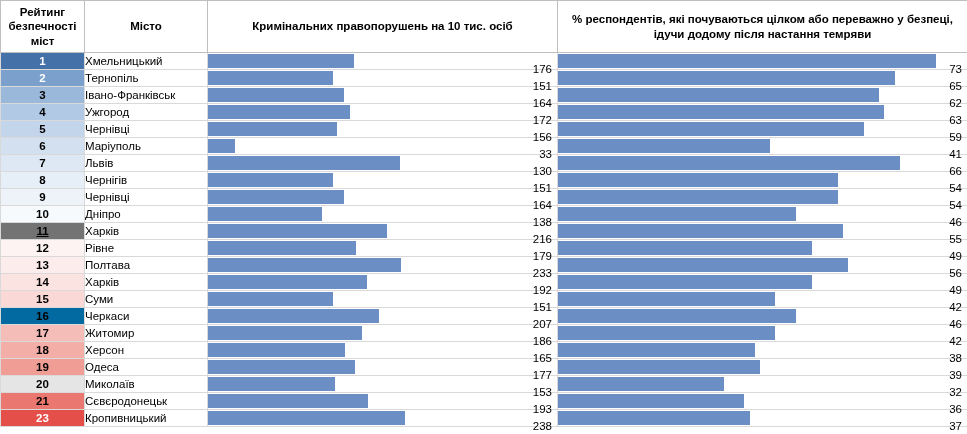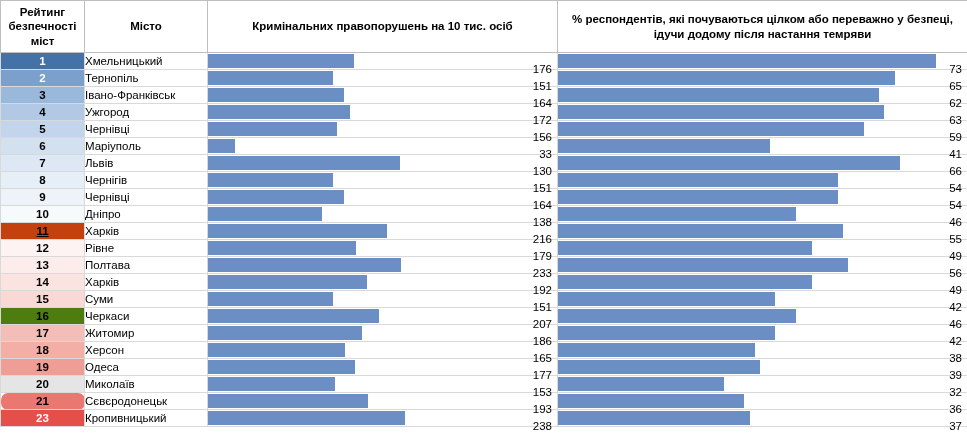--- a/index.html
+++ b/index.html
@@ -211,21 +211,21 @@
           <td class="bar-cell">
             <div class="bar bar-crime" style="width: 114.268px;"></div>
             <span class="bar-value">138</span>
           </td>
           <td class="bar-cell">
             <div class="bar bar-safe" style="width: 238.192px;"></div>
             <span class="bar-value">46</span>
           </td>
         </tr>
         <tr>
-          <td class="rank-cell" style="background: #c2410c; color: rgb(0, 0, 0); text-decoration: underline;">11</td>
+          <td class="rank-cell" style="background: #737373; color: rgb(0, 0, 0); text-decoration: underline;">11</td>
           <td class="city-cell">Харків</td>
           <td class="bar-cell">
             <div class="bar bar-crime" style="width: 178.854px;"></div>
             <span class="bar-value">216</span>
           </td>
           <td class="bar-cell">
             <div class="bar bar-safe" style="width: 284.795px;"></div>
             <span class="bar-value">55</span>
           </td>
         </tr>
@@ -271,21 +271,21 @@
           <td class="bar-cell">
             <div class="bar bar-crime" style="width: 125.032px;"></div>
             <span class="bar-value">151</span>
           </td>
           <td class="bar-cell">
             <div class="bar bar-safe" style="width: 217.479px;"></div>
             <span class="bar-value">42</span>
           </td>
         </tr>
         <tr>
-          <td class="rank-cell" style="background: #4d7c0f; color: rgb(0, 0, 0);">16</td>
+          <td class="rank-cell" style="background: #0369a1; color: rgb(0, 0, 0);">16</td>
           <td class="city-cell">Черкаси</td>
           <td class="bar-cell">
             <div class="bar bar-crime" style="width: 171.401px;"></div>
             <span class="bar-value">207</span>
           </td>
           <td class="bar-cell">
             <div class="bar bar-safe" style="width: 238.192px;"></div>
             <span class="bar-value">46</span>
           </td>
         </tr>
@@ -331,21 +331,21 @@
           <td class="bar-cell">
             <div class="bar bar-crime" style="width: 126.688px;"></div>
             <span class="bar-value">153</span>
           </td>
           <td class="bar-cell">
             <div class="bar bar-safe" style="width: 165.699px;"></div>
             <span class="bar-value">32</span>
           </td>
         </tr>
         <tr>
-          <td class="rank-cell" style="background: rgb(234, 120, 112); color: rgb(0, 0, 0); border-radius: 7px;">21</td>
+          <td class="rank-cell" style="background: rgb(234, 120, 112); color: rgb(0, 0, 0);">21</td>
           <td class="city-cell">Сєвєродонецьк</td>
           <td class="bar-cell">
             <div class="bar bar-crime" style="width: 159.809px;"></div>
             <span class="bar-value">193</span>
           </td>
           <td class="bar-cell">
             <div class="bar bar-safe" style="width: 186.411px;"></div>
             <span class="bar-value">36</span>
           </td>
         </tr>

